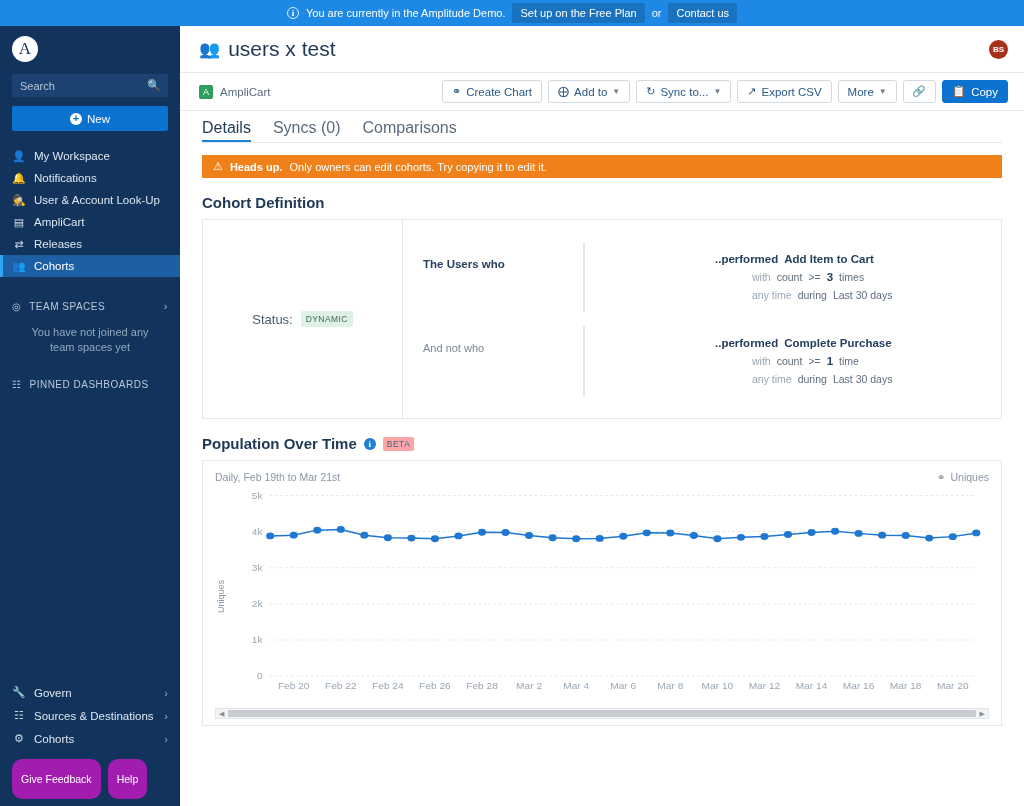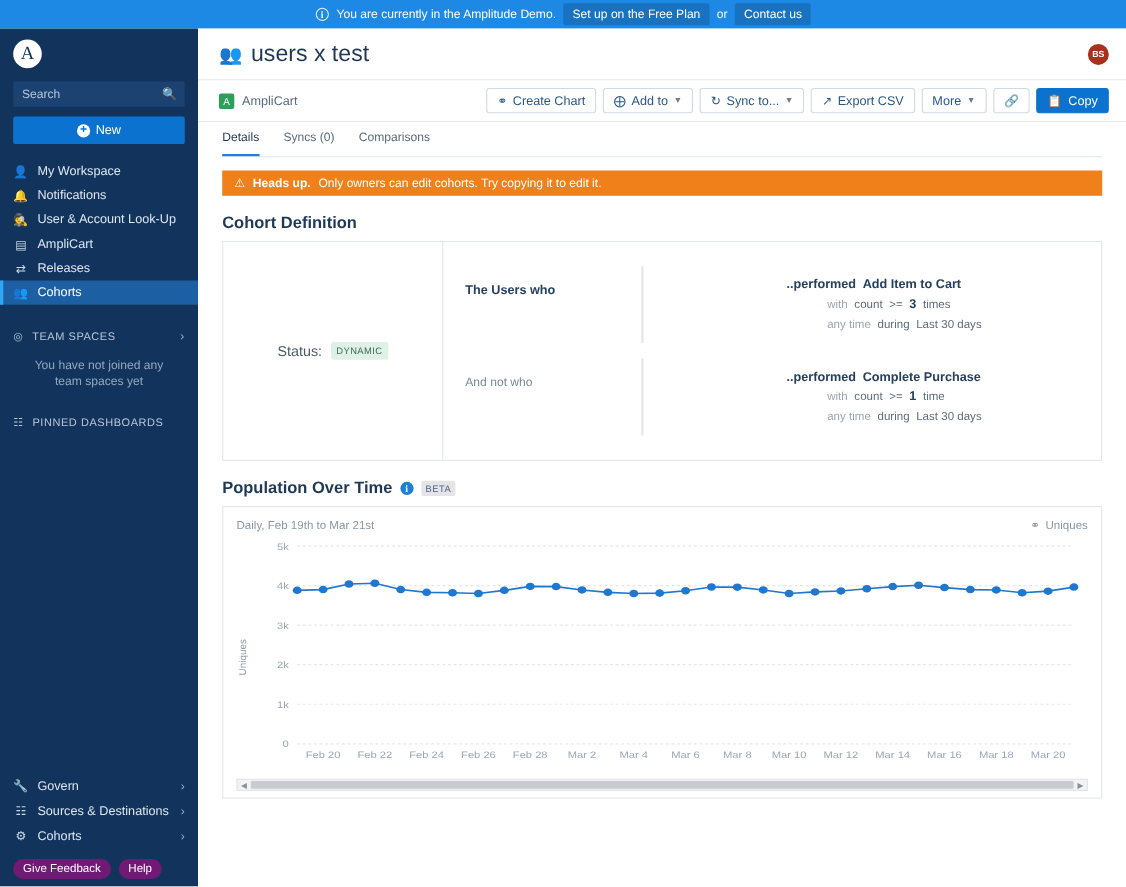--- a/index.html
+++ b/index.html
@@ -131,23 +131,23 @@
     height: 22px;
     display: flex; align-items: center;
     font-size: 11.5px; color: #d5e0ec;
     cursor: pointer;
   }
 
   .sb-bottom { position: absolute; bottom: 0; left: 0; right: 0; padding-bottom: 7px; }
   .sb-bottom .sb-item { height: 23px; }
   .sb-pills { display: flex; gap: 7px; padding: 9px 12px 0 12px; }
   .sb-pill {
-    background: #701a75; color: #fff;
+    background: #a21caf; color: #fff;
     border-radius: 10px; font-size: 10.5px;
-    padding: 3px 9px; cursor: pointer;
+    padding: 14px 9px; cursor: pointer;
   }
 
   
   .main { flex: 1; min-width: 0; display: flex; flex-direction: column; background: #fff; }
 
   .page-header {
     height: 47px; flex: 0 0 47px;
     display: flex; align-items: center;
     padding: 0 16px 0 19px;
     border-bottom: 1px solid #e6e9ed;
@@ -192,21 +192,21 @@
     white-space: nowrap;
   }
   .tb-btn.primary { background: #0B72D0; color: #fff; border-color: #0B72D0; }
   .tb-btn .ic { font-size: 11px; }
   .tb-btn .caret { font-size: 8px; color: #6e7c8b; }
 
   .content { flex: 1; overflow: hidden; padding: 0 22px 0 22px; }
 
   .tabs { display: flex; gap: 22px; height: 32px; border-bottom: 1px solid #e3e7eb; padding-top: 8px; }
   .tab {
-    font-size: 11px; color: #5a6b7c;
+    font-size: 16px; color: #5a6b7c;
     padding-bottom: 6px;
     cursor: pointer;
   }
   .tab.active { color: #1F3855; border-bottom: 2px solid #1E7FD4; }
 
   .alert {
     margin-top: 12px;
     height: 23px;
     background: #F08019;
     color: #fff;
@@ -223,21 +223,21 @@
     display: flex; align-items: center; gap: 7px;
   }
   .info-dot {
     width: 12px; height: 12px; border-radius: 50%;
     background: #1E7FD4; color: #fff;
     font-size: 9px; font-weight: bold;
     display: flex; align-items: center; justify-content: center;
     font-family: "Liberation Serif", serif;
   }
   .beta {
-    background: #e5e5e5; color: #46658a;
+    background: #fca5a5; color: #46658a;
     font-size: 8.5px; letter-spacing: .5px;
     padding: 2px 4px; border-radius: 2px; font-weight: normal; text-align: right;
   }
 
   .card {
     margin-top: 8px;
     border: 1px solid #e3e7eb;
     background: #fff;
     display: flex;
   }

